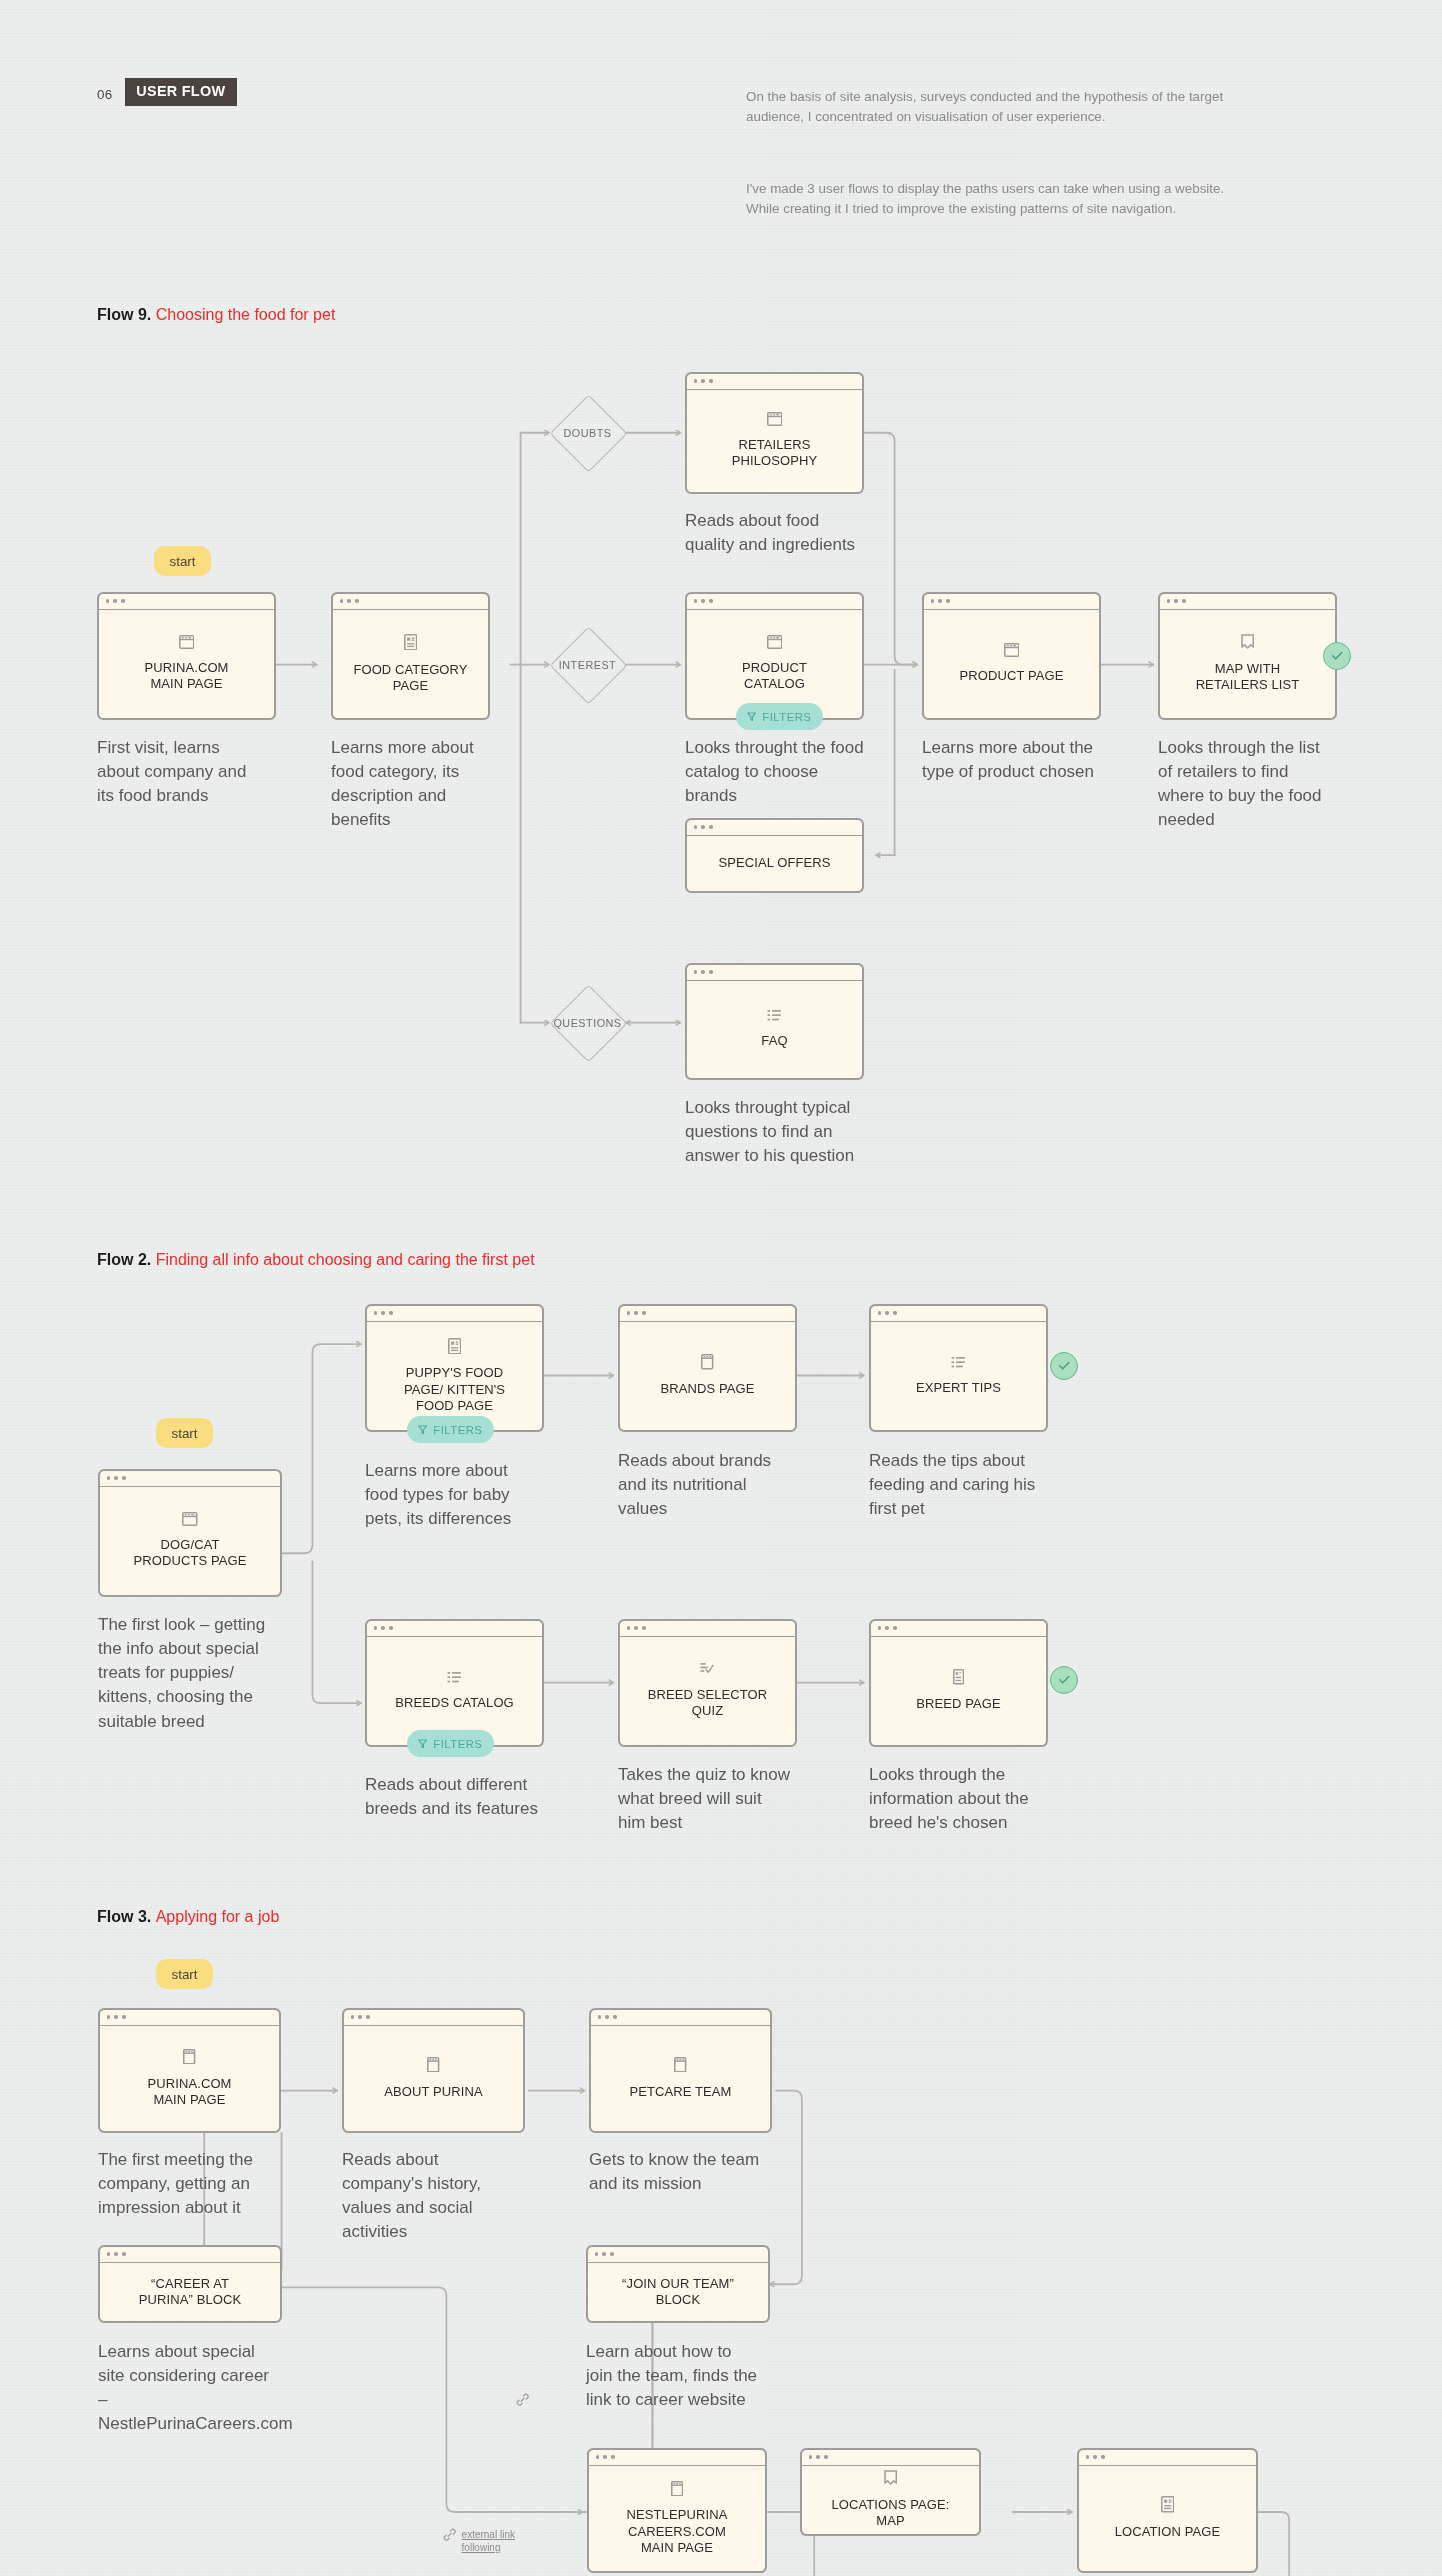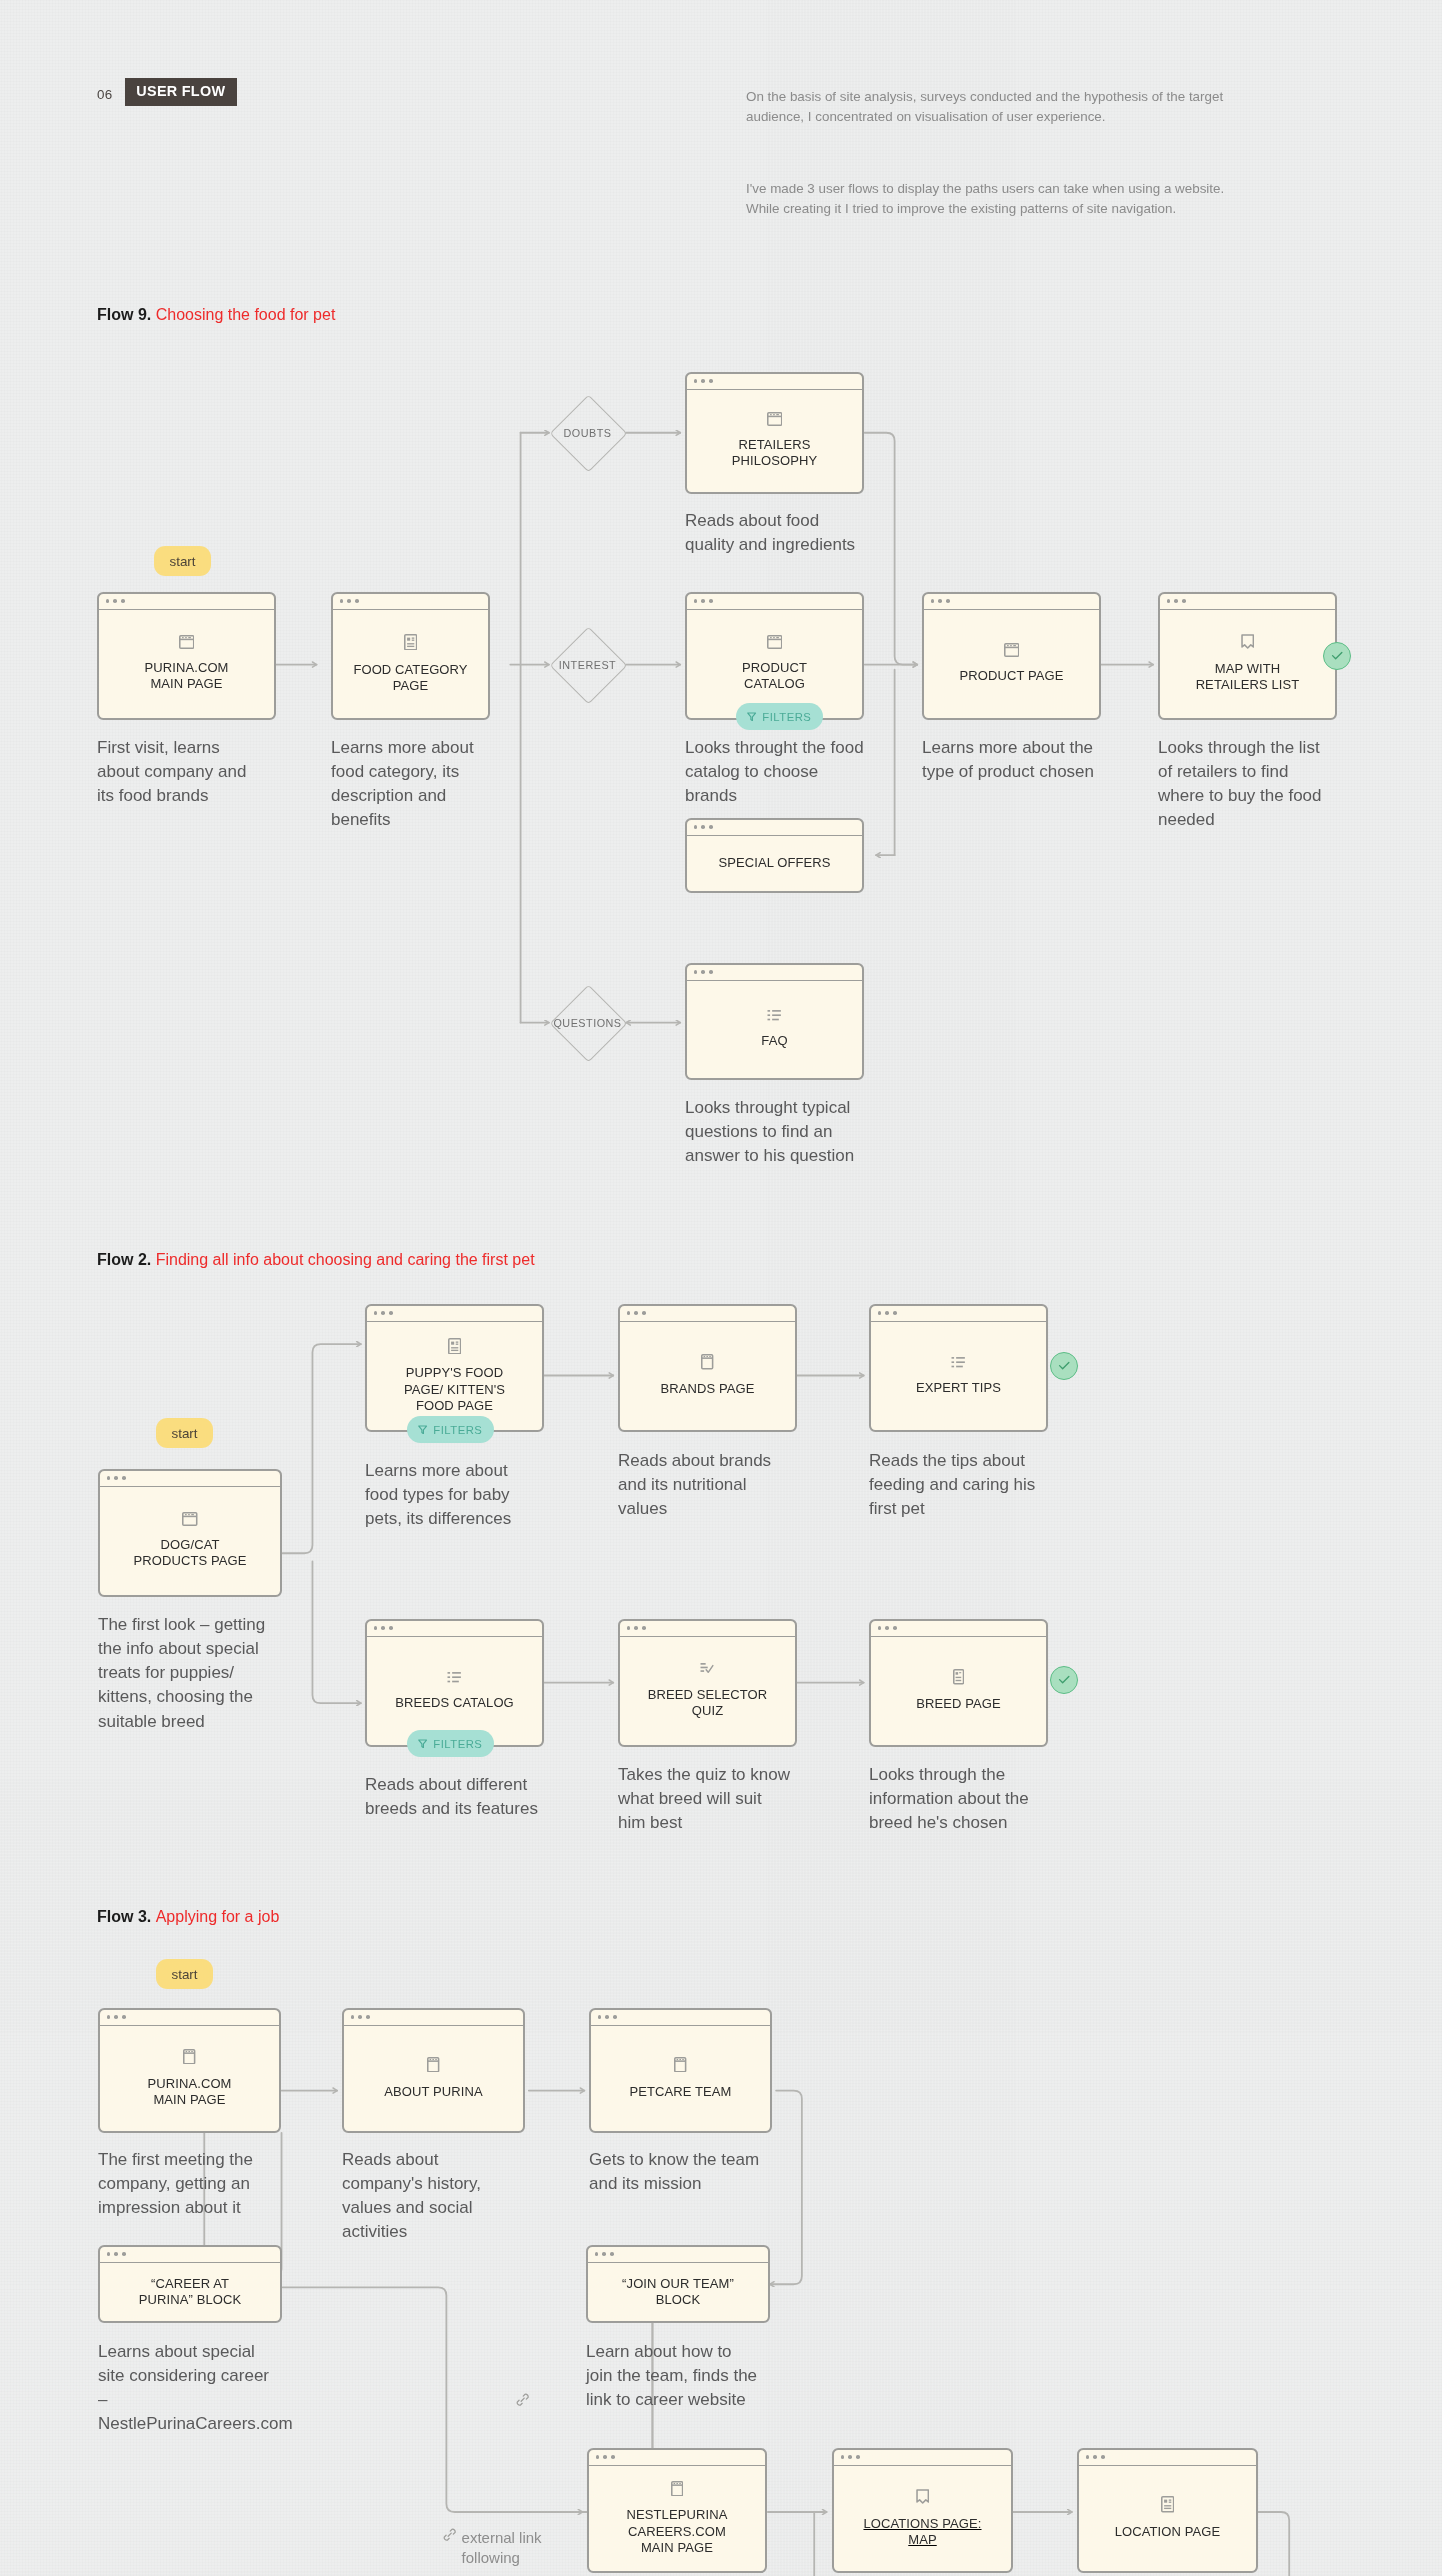--- a/index.html
+++ b/index.html
@@ -180,24 +180,25 @@
   }
 
   
   .link-marker {
     position: absolute;
     display: flex;
     align-items: flex-start;
     gap: 5.2px;
   }
   .link-marker .lm-text {
-    font-size: 15px;
+    font-size: 10px;
     line-height: 1.3;
     color: #8d8d8d;
     white-space: pre-line;
+    text-decoration: underline;
   }
 </style>
 </head>
 <body>
 
 <div id="root">
 
   <div class="abs" id="section-number">06</div>
   <div class="abs" id="section-badge">USER FLOW</div>
   <div class="abs intro-p" id="intro-1">On the basis of site analysis, surveys conducted and the hypothesis of the target audience, I concentrated on visualisation of user experience.</div>
@@ -779,21 +780,21 @@
             <line x1="10.5" y1="4.8" x2="13.5" y2="4.8" stroke="#9d9d9a" stroke-width="2.2"></line>
             <line x1="16" y1="4.8" x2="19" y2="4.8" stroke="#9d9d9a" stroke-width="2.2"></line>
           </svg>
       </div>
       <div class="node-title">NESTLEPURINA
 CAREERS.COM
 MAIN PAGE</div>
     </div>
   </div>
 
-  <div class="node" style="left:832px; top:2448px; width:181px; height:125px;text-decoration:underline;">
+  <div class="node" style="left:800px; top:2448px; width:181px; height:88px;">
     <div class="node-bar">
       <span class="dot"></span>
       <span class="dot"></span>
       <span class="dot"></span>
     </div>
     <div class="node-body">
       <div class="node-icon">
         <svg width="13.4" height="15.5" viewBox="0 0 26 30">
             <path d="M2,2 L24,2 L24,25 L19,21 L13,27 L7,21 L2,25 Z" fill="none" stroke="#9d9d9a" stroke-width="3" stroke-linejoin="round"></path>
           </svg>

